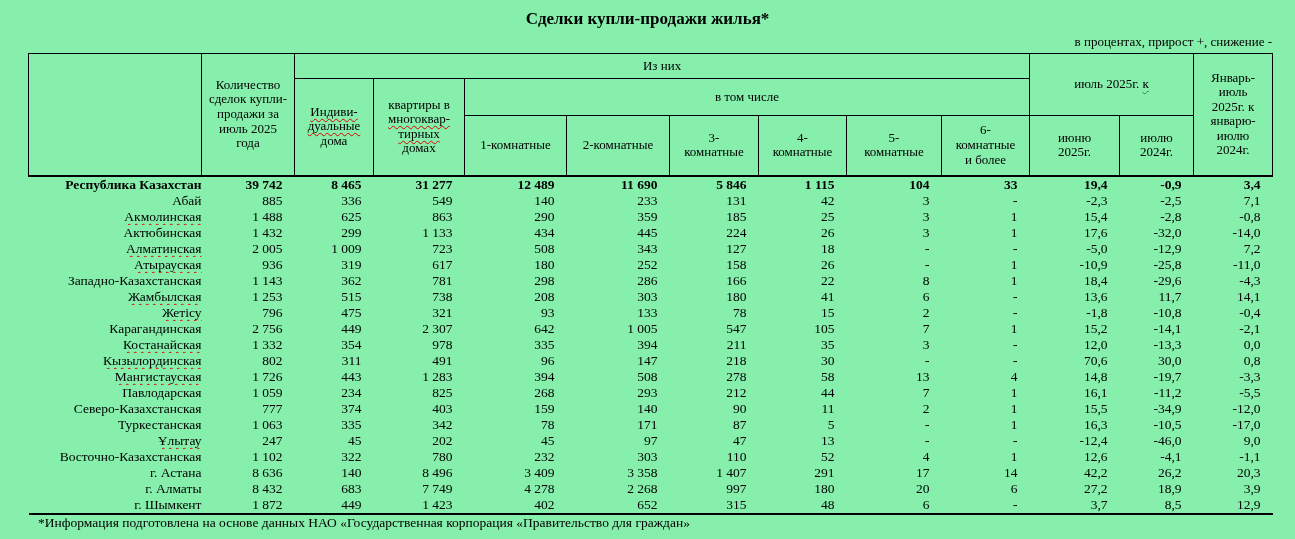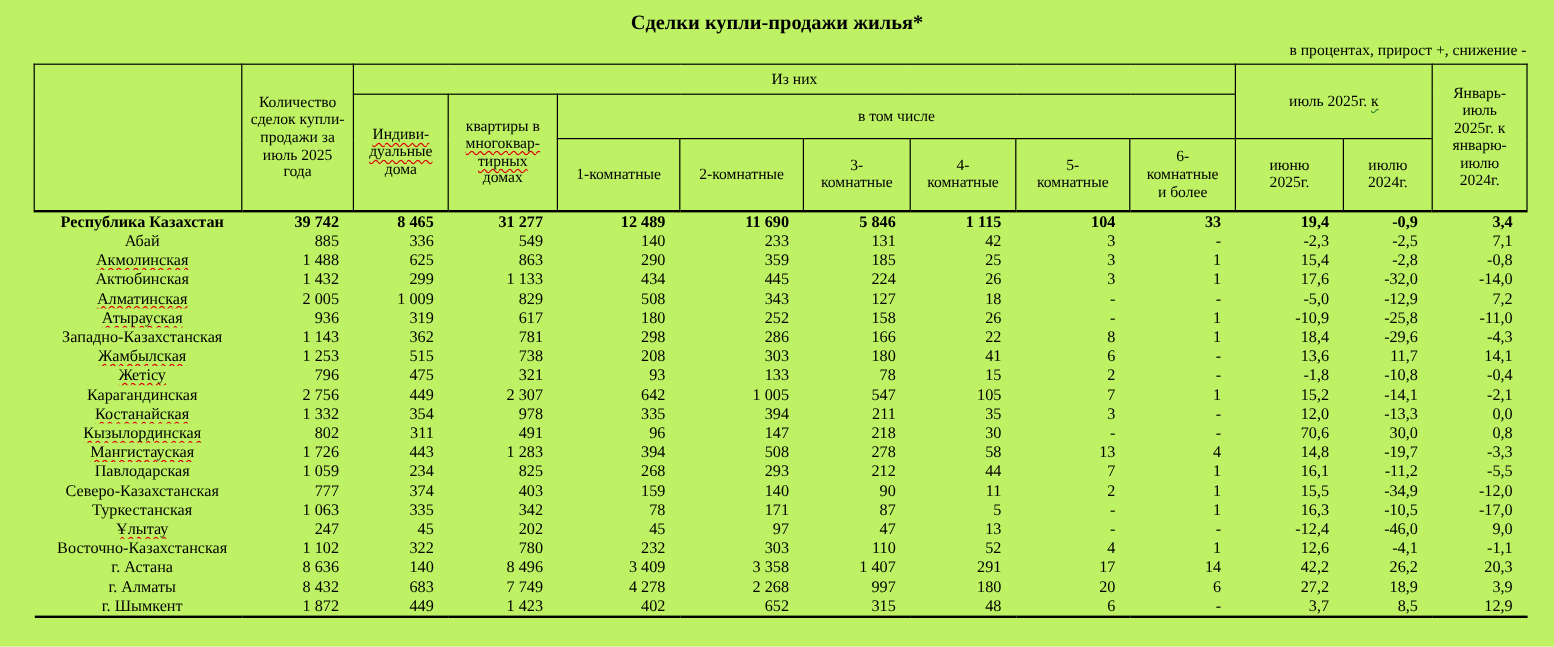--- a/index.html
+++ b/index.html
@@ -1,21 +1,21 @@
 <!DOCTYPE html>
 <html><head>
 <meta charset="utf-8">
 <style>
   * { box-sizing: border-box; }
   html,body { margin:0; padding:0; background:#fff; }
   .page {
     position: relative;
     width: 1295px;
     height: 539px;
-    background: #bef264;
+    background: #86efac;
     color: #000;
     font-family: "Liberation Serif", serif;
     overflow: hidden;
   }
   .title {
     position: absolute;
     top: 9px; left: 0;
     width: 100%;
     text-align: center;
     font-weight: bold;
@@ -63,21 +63,21 @@
     text-underline-offset: 2px;
   }
   tbody td {
     height: 16px;
     line-height: 16px;
     padding: 0 12px 0 0;
     text-align: right;
     white-space: nowrap;
     overflow: hidden;
   }
-  tbody td.region { text-align: center; padding: 0 0 0 7px; margin-left: 39px; }
+  tbody td.region { text-align: right; padding: 0 0 0 7px; margin-left: 39px; }
   tbody tr.bold td { font-weight: bold; }
   tbody tr:last-child td { border-bottom: 2px solid #000; }
   .footnote {
     position: absolute;
     top: 515px;
     left: 38px;
     font-size: 13.5px;
   }
 </style>
 </head>
@@ -212,21 +212,21 @@
           <td>3</td>
           <td>1</td>
           <td>17,6</td>
           <td>-32,0</td>
           <td>-14,0</td>
         </tr>
         <tr>
           <td class="region"><span class="sp">Алматинская</span></td>
           <td>2 005</td>
           <td>1 009</td>
-          <td>829</td>
+          <td>723</td>
           <td>508</td>
           <td>343</td>
           <td>127</td>
           <td>18</td>
           <td>-</td>
           <td>-</td>
           <td>-5,0</td>
           <td>-12,9</td>
           <td>7,2</td>
         </tr>
@@ -466,14 +466,15 @@
           <td>48</td>
           <td>6</td>
           <td>-</td>
           <td>3,7</td>
           <td>8,5</td>
           <td>12,9</td>
         </tr>
       </tbody>
   </table>
 
+  <div class="footnote">*Информация подготовлена на основе данных НАО «Государственная корпорация «Правительство для граждан»</div>
 
 </div>
 
 </body></html>

